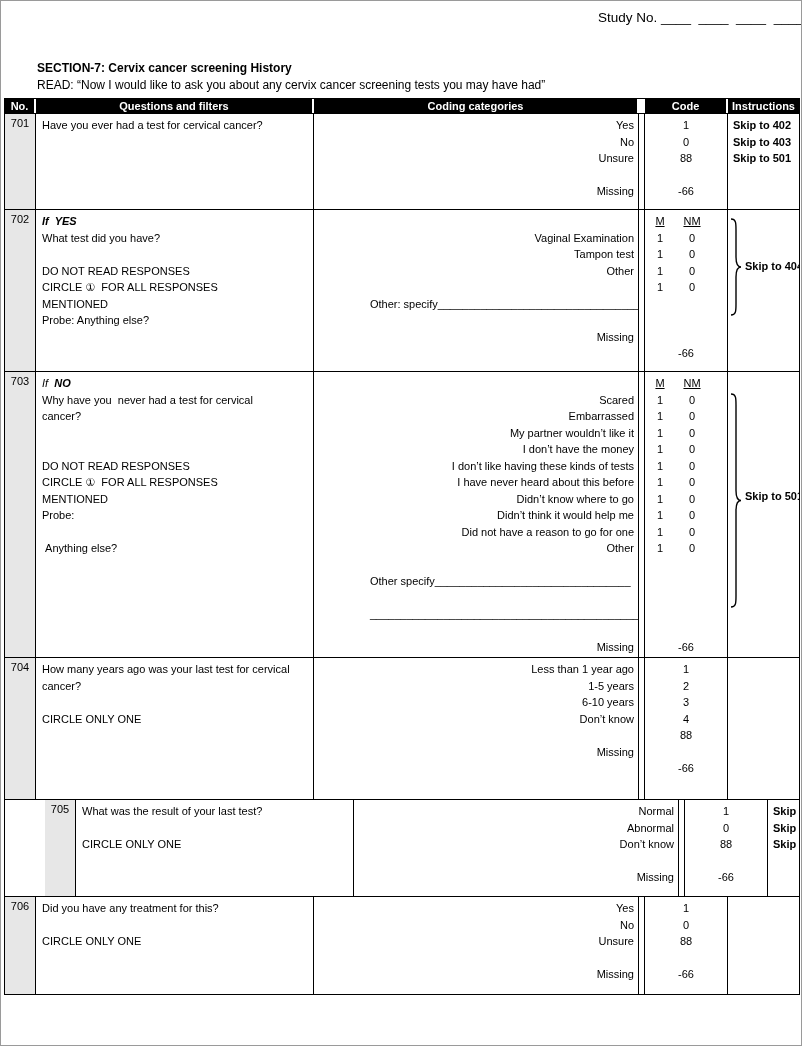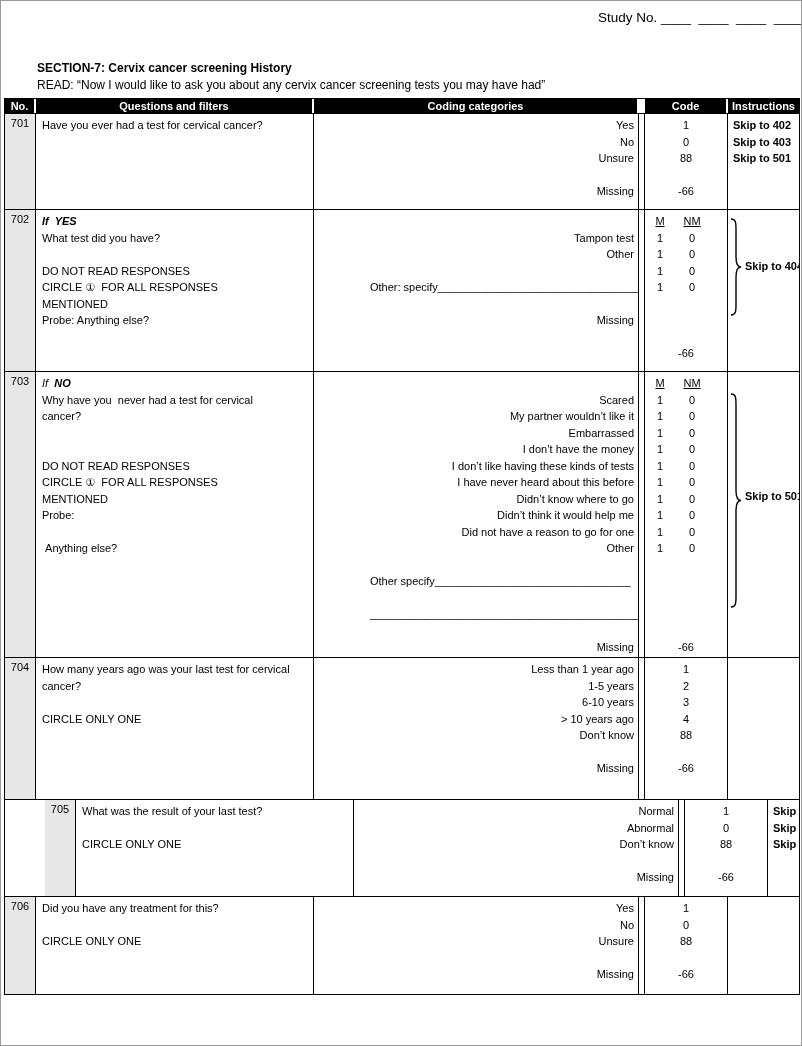--- a/index.html
+++ b/index.html
@@ -111,20 +111,21 @@
           <div class="qline bi">If  YES</div>
           <div class="qline">What test did you have?</div>
           <div class="qline">&nbsp;</div>
           <div class="qline bold">DO NOT READ RESPONSES</div>
           <div class="qline bold">CIRCLE ①  FOR ALL RESPONSES</div>
           <div class="qline bold">MENTIONED</div>
           <div class="qline bold">Probe: Anything else?</div>
         </div>
         <div class="cell c-coding coding-cell">
           <div class="cline cat">&nbsp;</div>
+          <div class="cline cat">Vaginal Examination</div>
           <div class="cline cat">Tampon test</div>
           <div class="cline cat">Other</div>
           <div class="cline cat">&nbsp;</div>
           <div class="cline specify">Other: specify___________________________________</div>
           <div class="cline cat">&nbsp;</div>
           <div class="cline cat">Missing</div>
         </div>
         <div class="cell c-spacer"></div>
         <div class="cell c-code code-cell">
           <div class="cline codeline"><span class="mcol u">M</span><span class="nmcol u">NM</span></div>
@@ -164,22 +165,22 @@
           <div class="qline bold">DO NOT READ RESPONSES</div>
           <div class="qline bold">CIRCLE ①  FOR ALL RESPONSES</div>
           <div class="qline bold">MENTIONED</div>
           <div class="qline bold">Probe:</div>
           <div class="qline">&nbsp;</div>
           <div class="qline bold"> Anything else?</div>
         </div>
         <div class="cell c-coding coding-cell">
           <div class="cline cat">&nbsp;</div>
           <div class="cline cat">Scared</div>
+          <div class="cline cat">Embarrassed</div>
           <div class="cline cat">My partner wouldn’t like it</div>
-          <div class="cline cat">Embarrassed</div>
           <div class="cline cat">I don’t have the money</div>
           <div class="cline cat">I don’t like having these kinds of tests</div>
           <div class="cline cat">I have never heard about this before</div>
           <div class="cline cat">Didn’t know where to go</div>
           <div class="cline cat">Didn’t think it would help me</div>
           <div class="cline cat">Did not have a reason to go for one</div>
           <div class="cline cat">Other</div>
           <div class="cline cat">&nbsp;</div>
           <div class="cline specify">Other specify________________________________</div>
           <div class="cline cat">&nbsp;</div>
@@ -236,21 +237,20 @@
         <div class="cell c-q q-cell">
           <div class="qline">How many years ago was your last test for cervical</div>
           <div class="qline">cancer?</div>
           <div class="qline">&nbsp;</div>
           <div class="qline bold">CIRCLE ONLY ONE</div>
         </div>
         <div class="cell c-coding coding-cell">
           <div class="cline cat">Less than 1 year ago</div>
           <div class="cline cat">1-5 years</div>
           <div class="cline cat">6-10 years</div>
-          <div class="cline cat">&gt; 10 years ago</div>
           <div class="cline cat">Don’t know</div>
           <div class="cline cat">&nbsp;</div>
           <div class="cline cat">Missing</div>
         </div>
         <div class="cell c-spacer"></div>
         <div class="cell c-code code-cell">
           <div class="cline codeline center">1</div>
           <div class="cline codeline center">2</div>
           <div class="cline codeline center">3</div>
           <div class="cline codeline center">4</div>

